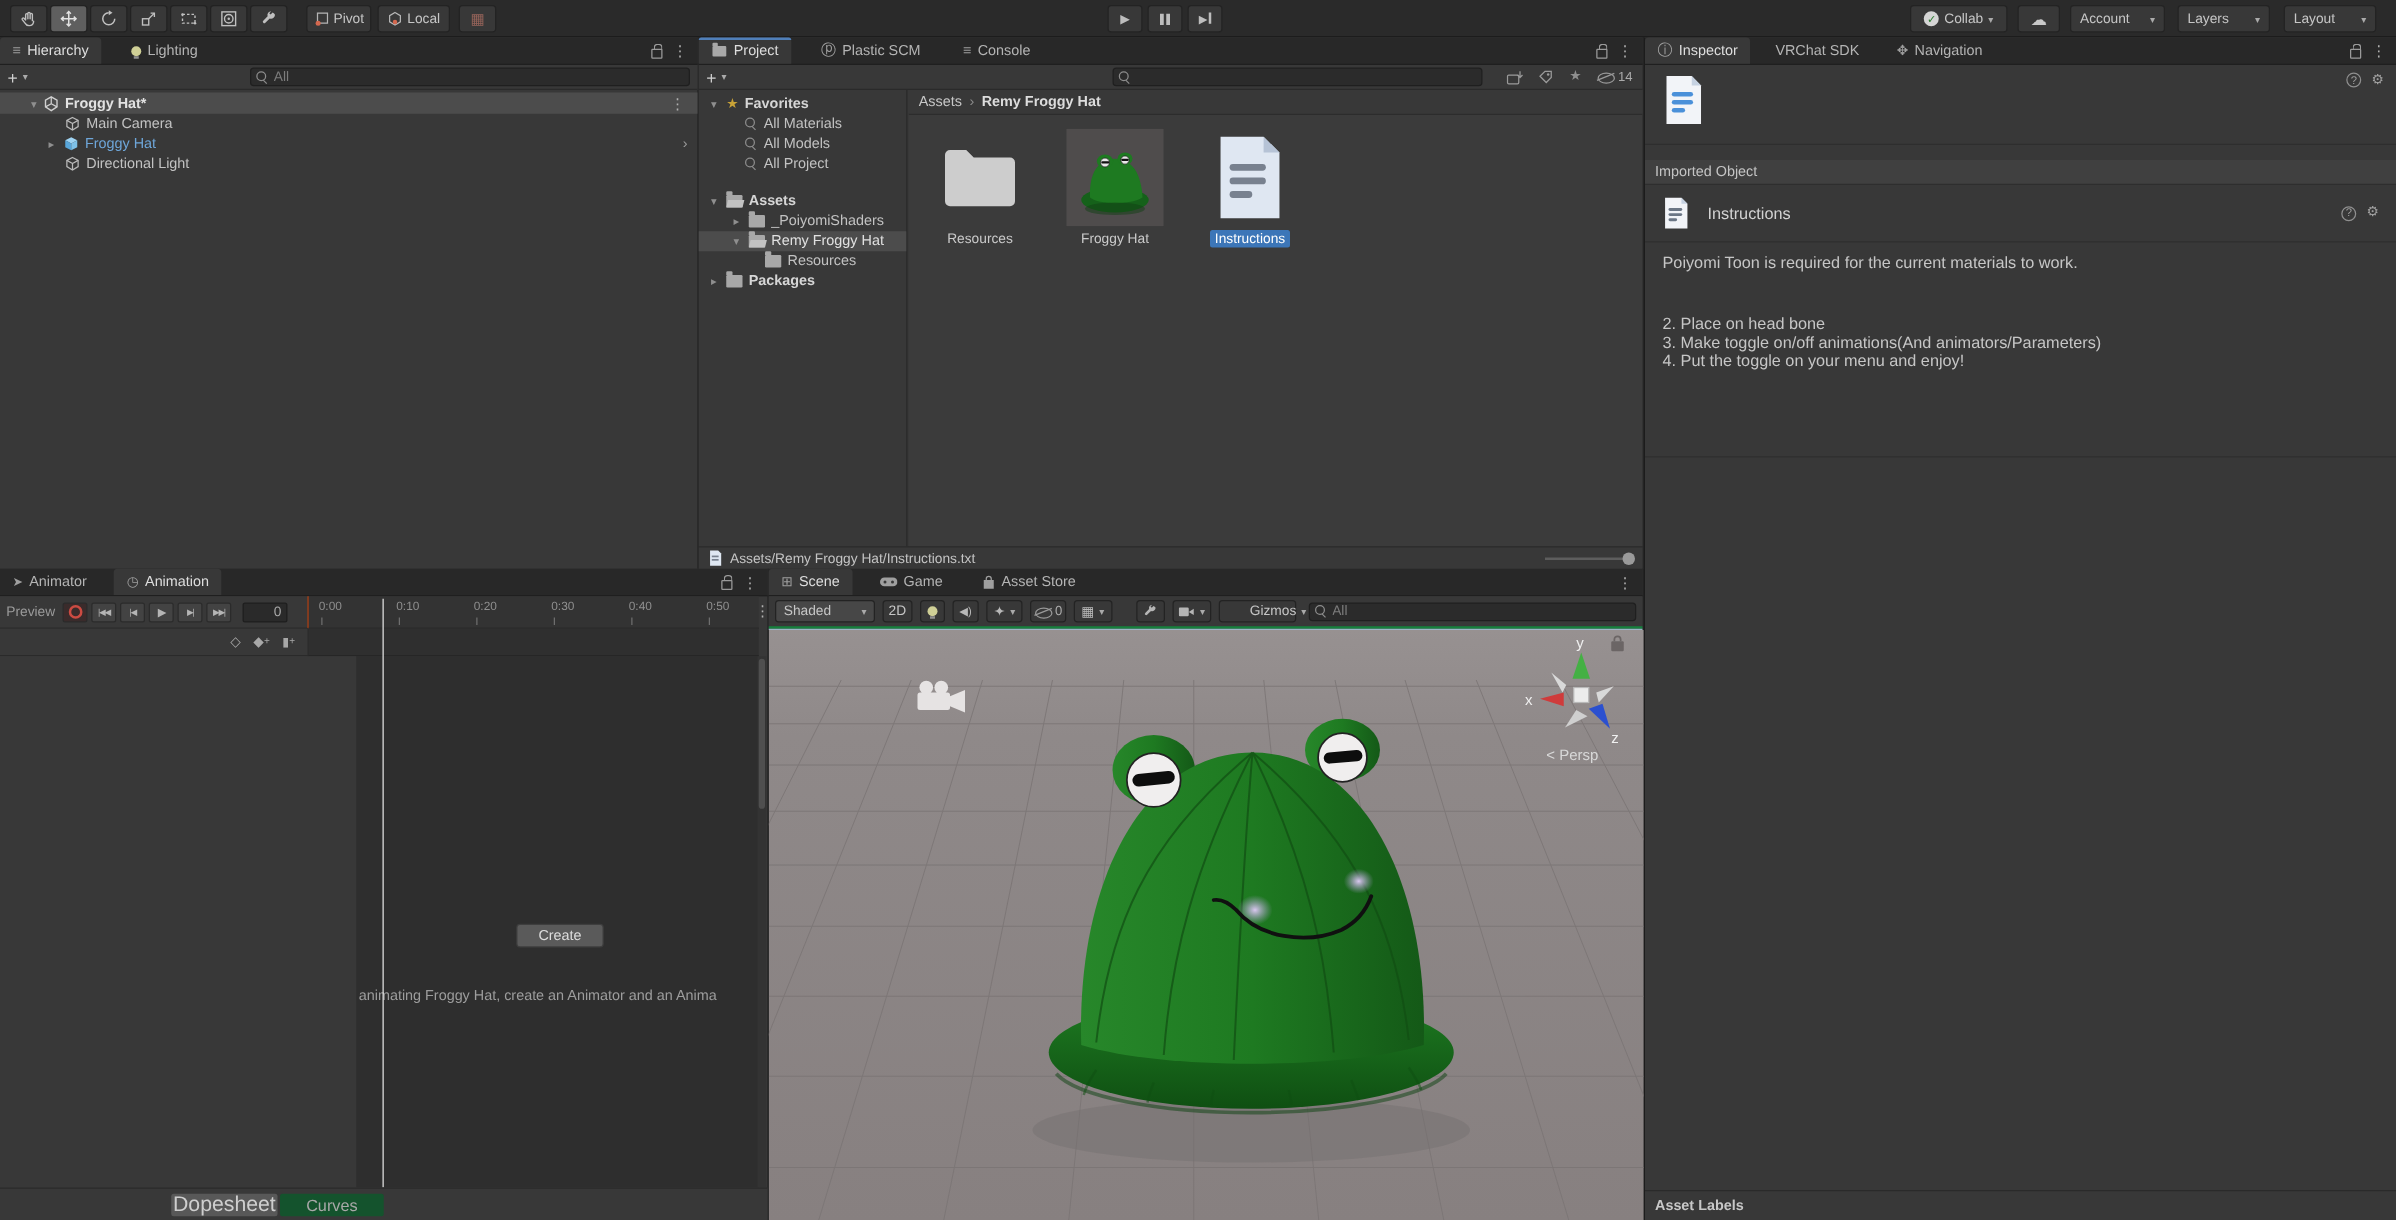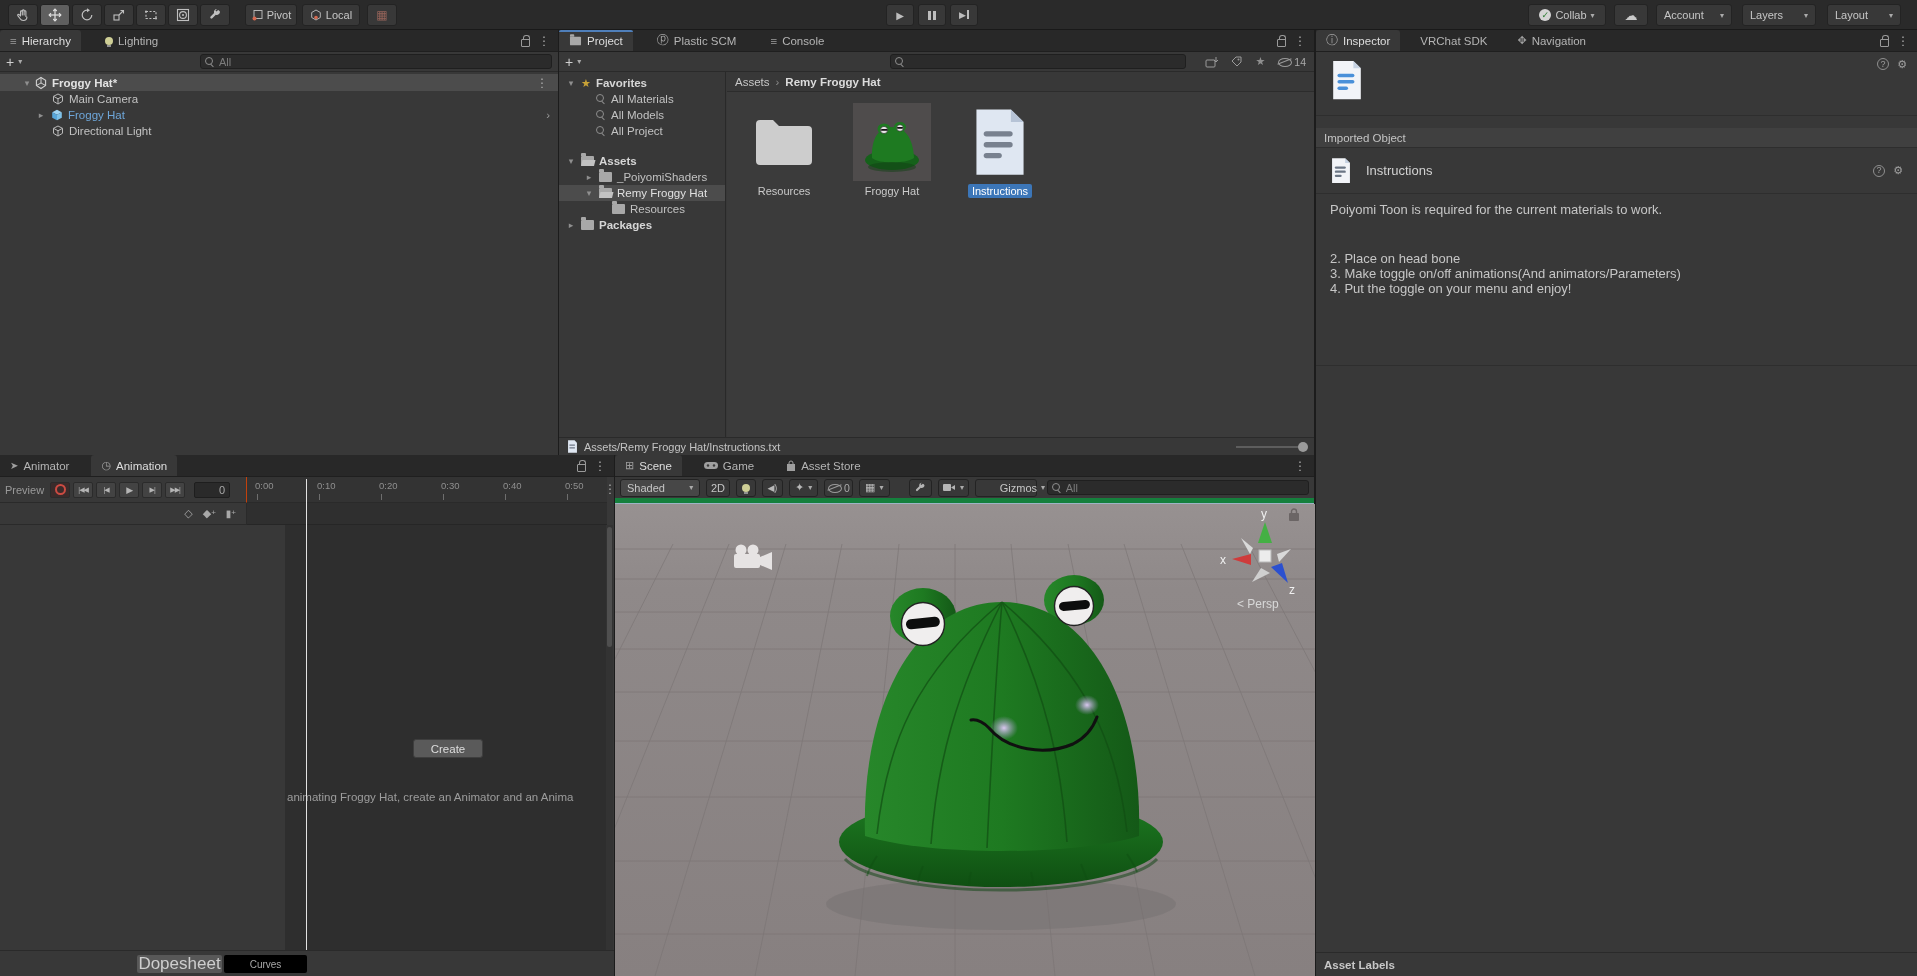--- a/index.html
+++ b/index.html
@@ -496,21 +496,21 @@
   <button class="abs" style="left:413px;top:284px;width:70px;height:19px;background:#5a5a5a;border:1px solid #3e3e3e;border-radius:3px;color:#ddd;font-size:11.5px;font-family:inherit">Create</button>
 
   <div class="abs" style="left:306px;top:24px;width:1px;bottom:26px;background:#e2e2e2"></div>
 
   <div class="abs" style="right:1px;top:70px;width:7px;bottom:26px;background:#333">
       <div style="position:absolute;left:1px;top:2px;width:5px;height:120px;background:#4f4f4f;border-radius:3px"></div>
     </div>
 
   <div class="abs flex" style="left:0;right:0;bottom:0;height:26px;background:#383838;border-top:1px solid #2a2a2a">
     <span style="position:absolute;left:137px;top:4px;width:85px;height:18px;background:#585858;border-radius:2px;display:inline-flex;align-items:center;justify-content:center;color:#cecece;font-size:17px">Dopesheet</span>
-    <span style="position:absolute;left:224px;top:4px;width:83px;height:18px;background:#000000;border-radius:2px;display:inline-flex;align-items:center;justify-content:center;color:#a8a8a8;font-size:10px">Curves</span>
+    <span style="position:absolute;left:224px;top:4px;width:83px;height:18px;background:#14532d;border-radius:2px;display:inline-flex;align-items:center;justify-content:center;color:#a8a8a8;font-size:13px">Curves</span>
   </div>
 </div>
 
 <div class="panel" style="left:615px;top:455px;width:700px;height:521px">
   <div class="tabbar">
     <div class="tab active">
         <span style="color:#9f9f9f;font-size:11px">⊞</span>
         <span>Scene</span>
       </div>
     <div class="tab" style="margin-left:12px">
@@ -526,21 +526,21 @@
           <path d="M1 4h8v7H1z" fill="#9f9f9f"></path>
           <path d="M3 4V3a2 2 0 0 1 4 0v1" stroke="#9f9f9f" fill="none"></path>
         </svg>
       <span>Asset Store</span>
       </div>
     <div class="tabctl">
         <span class="kebab"></span>
       </div>
   </div>
 
-  <div class="abs flex" style="left:0;top:22px;right:0;height:26px;background:#383838;border-bottom:5px solid #15803d;padding:0 5px;gap:6px">
+  <div class="abs flex" style="left:0;top:22px;right:0;height:26px;background:#383838;border-bottom:2px solid #15803d;padding:0 5px;gap:6px">
     <div class="btn" style="width:88px;height:18px;justify-content:space-between;padding:0 6px;background:#474747">
         <span>Shaded</span>
         <span class="ddown"></span>
       </div>
     <div class="btn" style="width:26px;height:18px">
         <span>2D</span>
       </div>
     <div class="btn" style="width:22px;height:18px">
         <span class="bulb"></span>
       </div>

